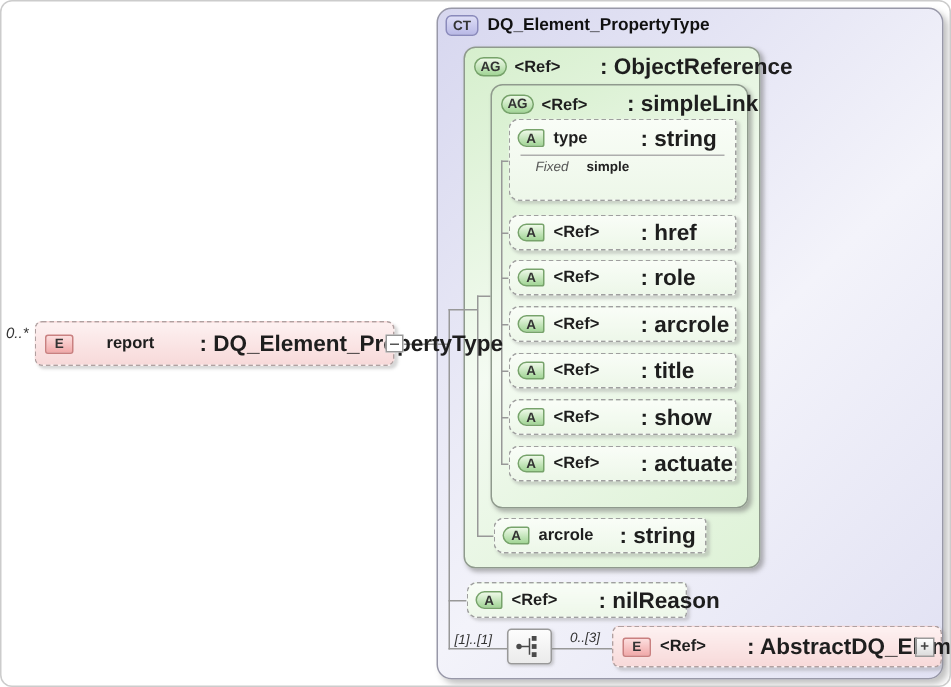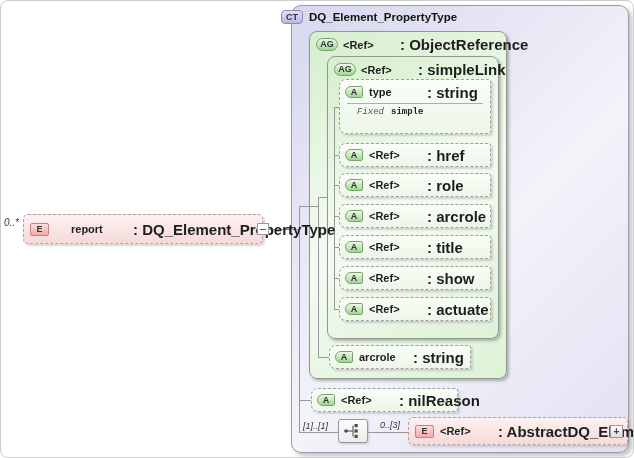--- a/index.html
+++ b/index.html
@@ -45,21 +45,21 @@
   .group-header{display:flex;align-items:center;gap:5px;padding:4px 0 0 6px;}
 
   
   .attr{position:absolute;z-index:4;border:1px dashed #9f9f9f;border-radius:7px 3px 3px 7px;
     background:linear-gradient(#f9fdf7,#edf7e9);
     box-shadow:2px 2px 2px rgba(140,140,140,.35);
     display:flex;align-items:center;gap:6px;padding:0 5px;}
   .attr-col{flex-direction:column;align-items:stretch;gap:0;padding:2px 5px;}
   .attr-row{display:flex;align-items:center;gap:6px;height:20px;}
   .sep{border-top:1px solid #adadad;margin:1px 2px 2px 2px;}
-  .facet-row{display:flex;align-items:flex-end;height:11px;padding-left:12px;font-family:Liberation Mono, monospace;}
+  .facet-row{display:flex;align-items:flex-start;height:11px;padding-left:12px;}
   .facet-label{font-style:italic;font-size:9px;color:#555;width:34px;}
   .facet-value{font-weight:bold;font-size:9px;color:#222;}
 
   .elem{position:absolute;z-index:4;border:1px dashed #b0a0a0;border-radius:5px;
     background:linear-gradient(#fdf1f1,#f7d9d9);
     box-shadow:2px 2px 2px rgba(140,140,140,.35);
     display:flex;align-items:center;gap:6px;padding:0 6px;}
 
   
   .handle{position:absolute;z-index:5;width:12px;height:12px;background:#fff;
@@ -73,21 +73,21 @@
     background:linear-gradient(#fdfdfd,#ebebeb);border:1px solid #999;border-radius:3px;
     box-shadow:1px 1px 2px rgba(140,140,140,.4);
     display:flex;align-items:center;justify-content:center;}
 </style>
 </head>
 <body>
 
 <div class="page">
 
   <div class="ct-box" style="left:290px;top:4px;width:338px;height:448px;"></div>
-  <div class="ct-header" style="left:280px;top:9px;">
+  <div class="ct-header" style="left:296px;top:9px;">
     <span class="badge badge-ct">CT</span>
     <span class="ct-title">DQ_Element_PropertyType</span>
   </div>
 
   <div class="group-box z1" style="left:308px;top:30px;width:198px;height:348px;">
     <div class="group-header">
       <span class="badge badge-ag">AG</span>
       <span class="nm w52">&lt;Ref&gt;</span>
       <span class="tp">: ObjectReference</span>
     </div>

